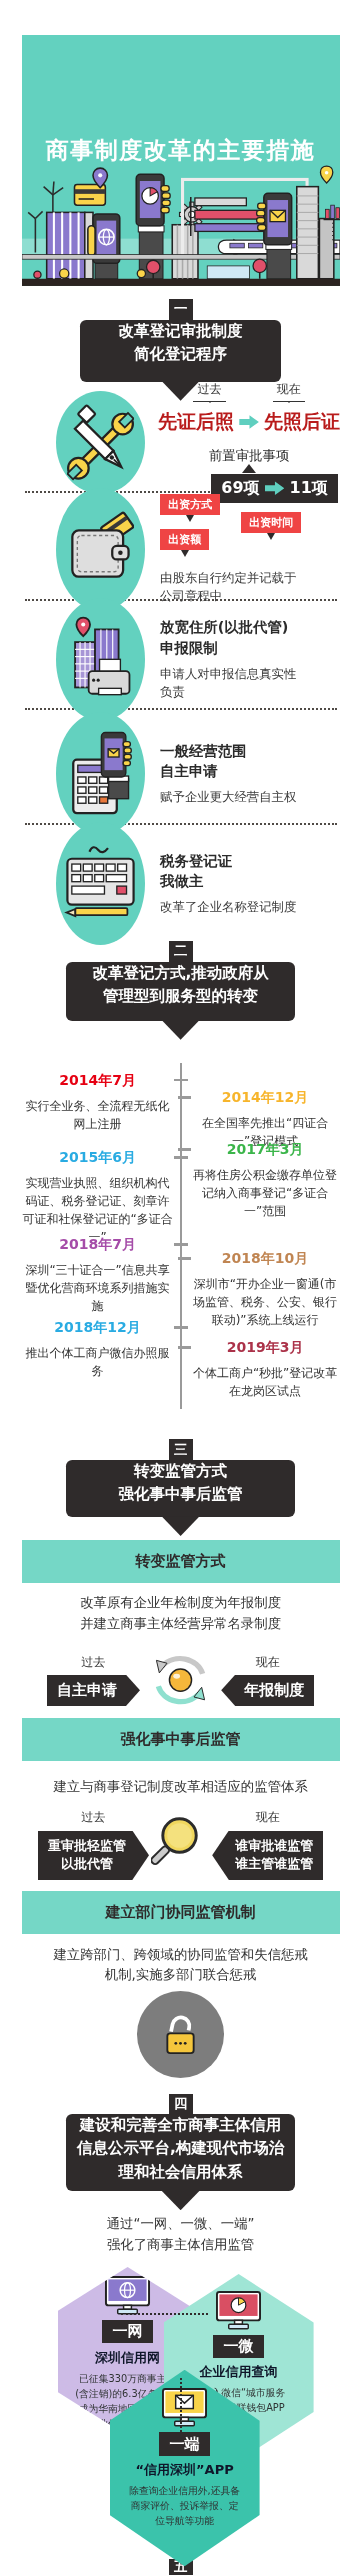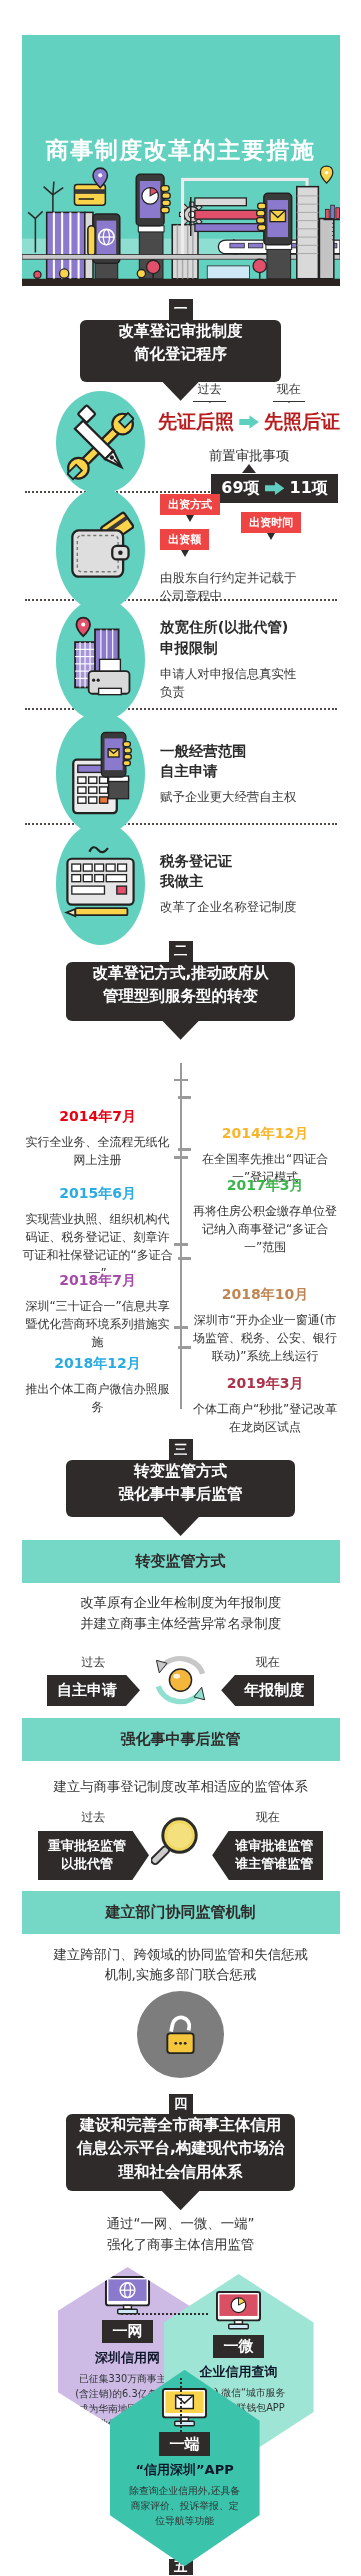--- a/index.html
+++ b/index.html
@@ -56,21 +56,21 @@
   .badge.b3{left:0;top:36px;}
   .item-title{font-size:14.4px;font-weight:bold;color:#2b2b2b;line-height:20.6px;}
   .item-desc{font-size:12.4px;color:#3a3a3a;line-height:18.5px;margin-top:6.2px;}
 
   
   .tl{position:relative;height:350px;margin-top:20.6px;}
   .tl-line{position:absolute;left:158px;top:3.1px;width:2.6px;height:346px;background:#9a9a9a;}
   .tl-item{position:absolute;text-align:center;}
   .tl-item.left{left:0;width:152px;}
   .tl-item.right{left:170px;width:147px;}
-  .tl-date{font-size:14px;font-weight:bold;margin-top:36px;}
+  .tl-date{font-size:14px;font-weight:bold;}
   .tl-text{font-size:12px;line-height:18px;color:#333;margin-top:7.2px;}
   .tl-tick{position:absolute;width:13.4px;height:2.6px;background:#9a9a9a;top:7.2px;}
   .left .tl-tick{right:-14px;}
   .right .tl-tick{left:-14px;}
 
   
   .banner{height:43px;background:#75d7c6;display:flex;align-items:center;justify-content:center;
           font-size:15px;font-weight:bold;color:#2f2b2b;}
   .para{text-align:center;font-size:13.4px;color:#333;line-height:20.6px;}
   .cmprow{display:flex;align-items:center;justify-content:center;gap:2.1px;}

